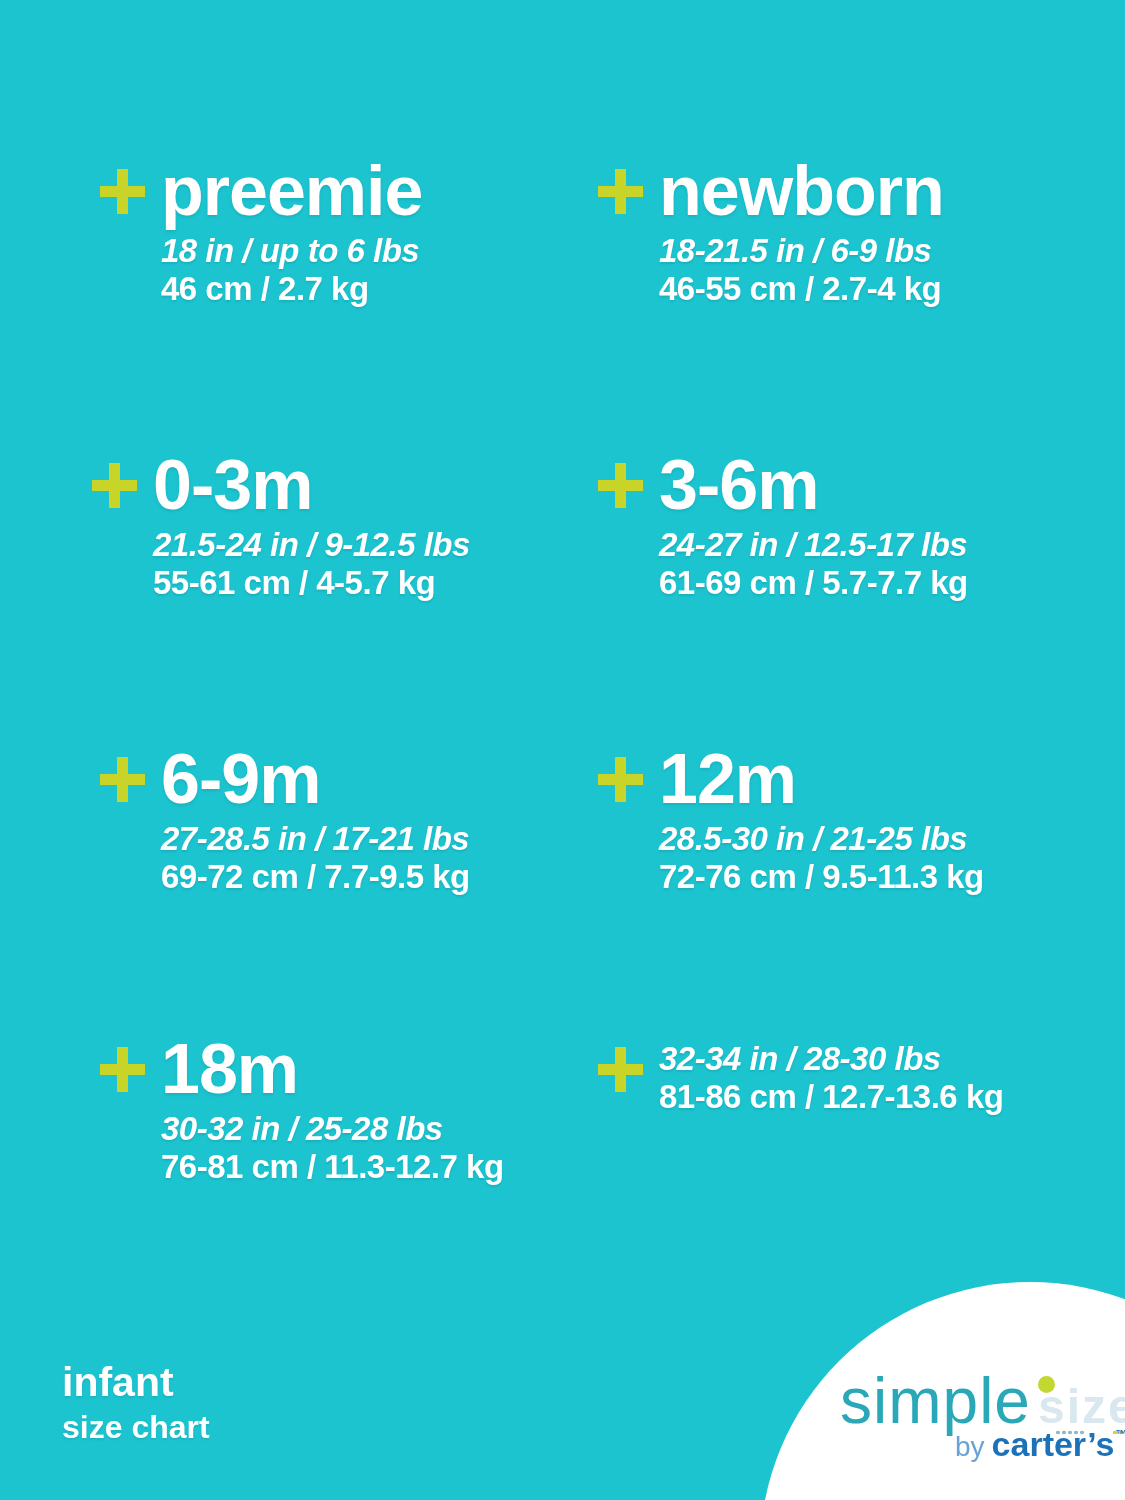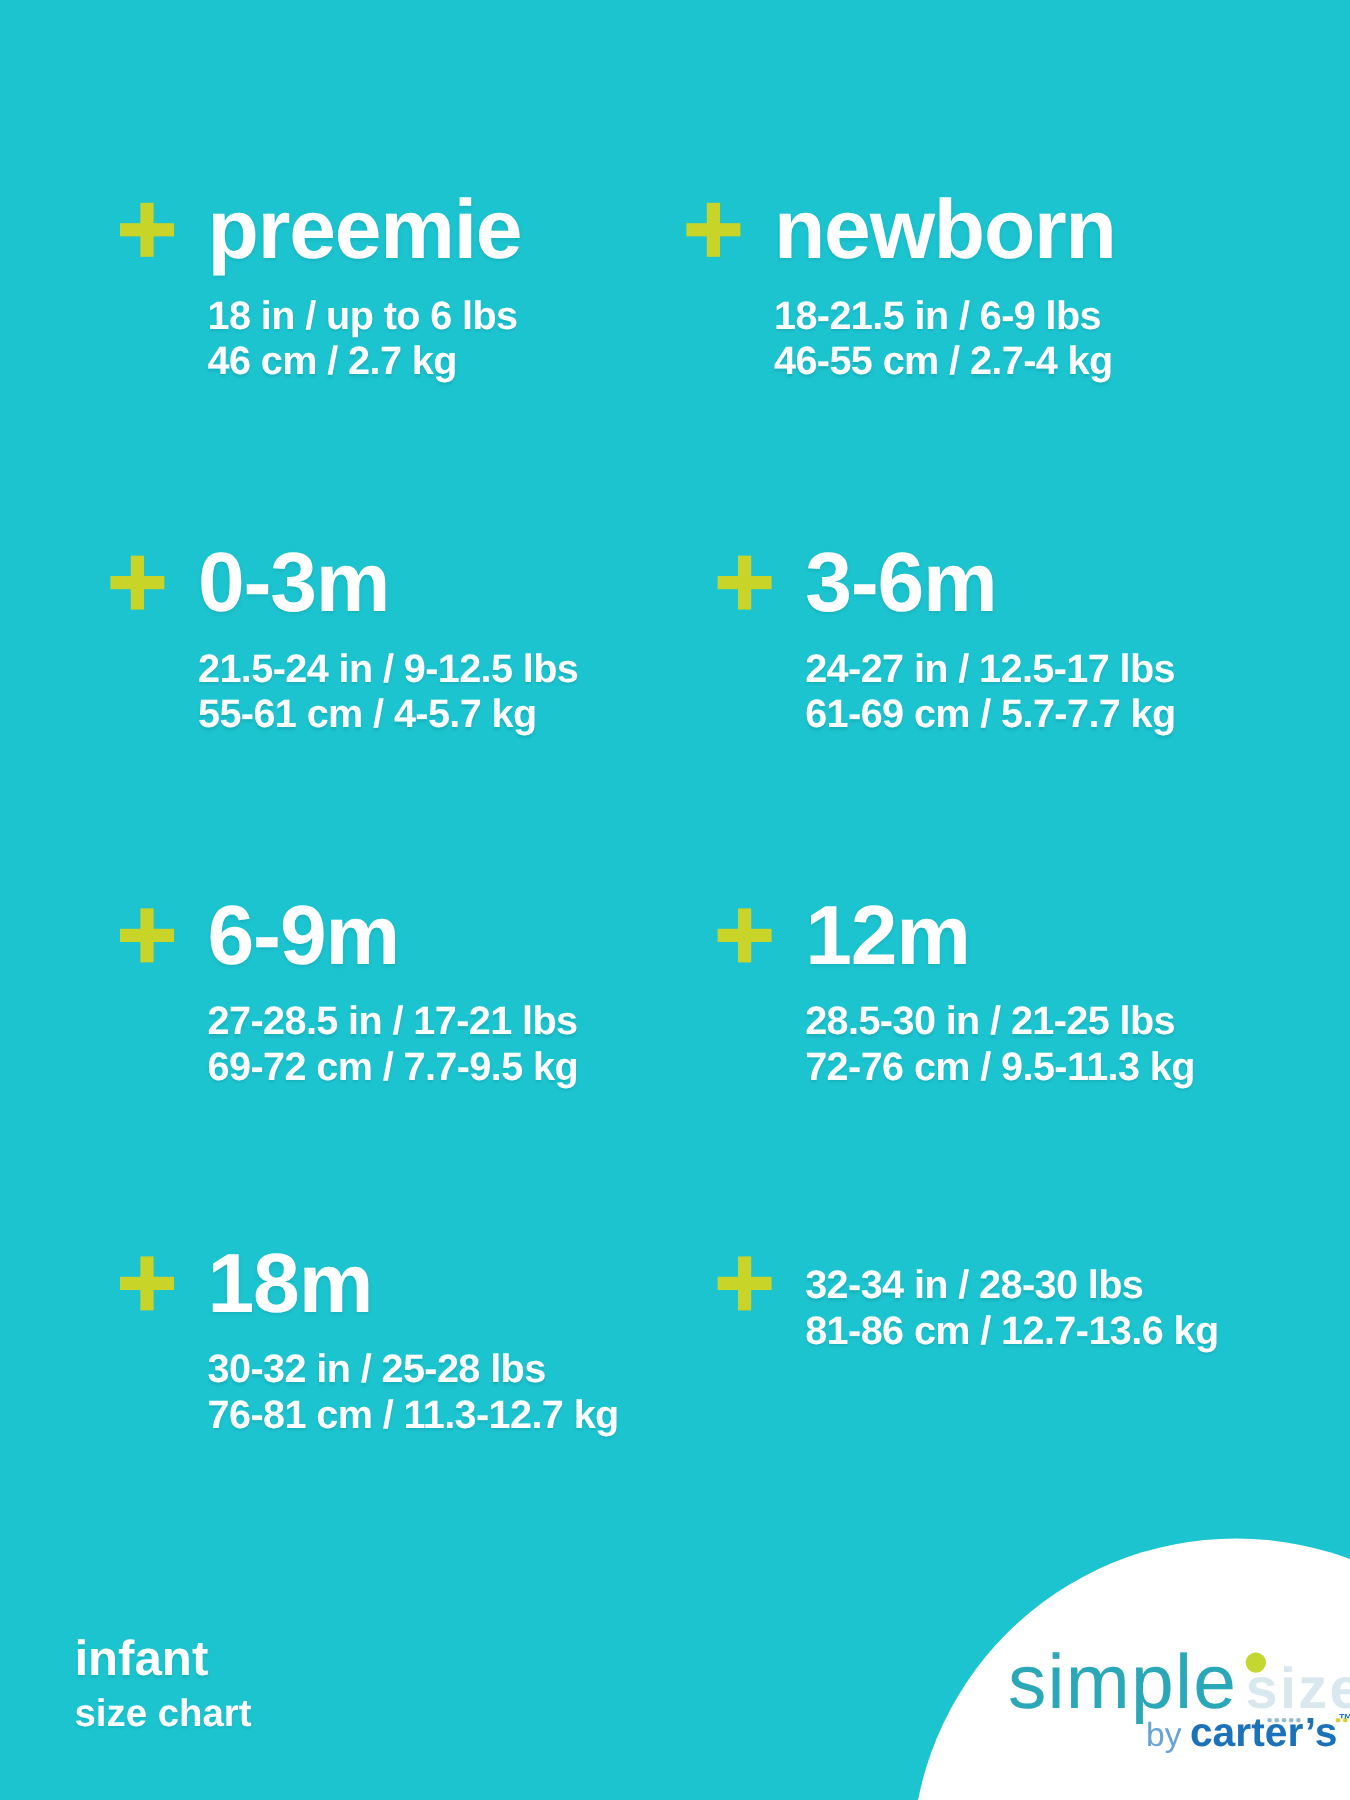--- a/index.html
+++ b/index.html
@@ -15,41 +15,41 @@
     --dots-right:#d8ce2e;
   }
   html,body{margin:0;padding:0;}
   body{
     width:1125px;height:1500px;position:relative;overflow:hidden;
     background:var(--background,#1cc4d0);
     font-family:"Liberation Sans","DejaVu Sans",sans-serif;
   }
   .grid{position:absolute;inset:0;}
   .cell{
-    position:absolute;display:flex;align-items:flex-start;gap:28px;
+    position:absolute;display:flex;align-items:flex-start;gap:16px;
     color:var(--text,#fff);
   }
   .plus{position:relative;width:45px;height:45px;flex:0 0 45px;margin-top:13px;}
   .plus::before{
     content:"";position:absolute;left:0;right:0;top:50%;margin-top:-5.5px;height:11px;
     background:var(--accent,#c9d428);
   }
   .plus::after{
     content:"";position:absolute;top:0;bottom:0;left:50%;margin-left:-5.5px;width:11px;
     background:var(--accent,#c9d428);
   }
   .label{
     font-size:70px;font-weight:bold;line-height:70px;letter-spacing:-1px;
     text-shadow:0 2px 3px rgba(0,80,90,0.15);
   }
   .range{
     font-size:33px;font-weight:bold;line-height:38px;letter-spacing:-0.5px;
     text-shadow:0 2px 2px rgba(0,80,90,0.15);
   }
-  .range.first{margin-top:18px;}
+  .range.first{margin-top:6px;font-style:italic;}
   .footer-title{
     position:absolute;left:62px;top:1360px;color:var(--text,#fff);
     text-shadow:0 2px 2px rgba(0,80,90,0.12);
   }
   .footer-line1{font-size:41px;font-weight:bold;line-height:45px;}
   .footer-line2{font-size:32px;font-weight:bold;line-height:44px;}
   .brand-circle{
     position:absolute;left:760px;top:1282px;width:540px;height:540px;
     background:#ffffff;border-radius:50%;
   }
@@ -92,21 +92,21 @@
 
   <div class="cell" style="left:100px;top:156px">
     <span class="plus"></span>
     <div class="info">
       <div class="label">preemie</div>
       <div class="range first">18 in / up to 6 lbs</div>
       <div class="range">46 cm / 2.7 kg</div>
     </div>
   </div>
 
-  <div class="cell" style="left:572px;top:156px">
+  <div class="cell" style="left:598px;top:156px">
     <span class="plus"></span>
     <div class="info">
       <div class="label">newborn</div>
       <div class="range first">18-21.5 in / 6-9 lbs</div>
       <div class="range">46-55 cm / 2.7-4 kg</div>
     </div>
   </div>
 
   <div class="cell" style="left:92px;top:450px">
     <span class="plus"></span>

